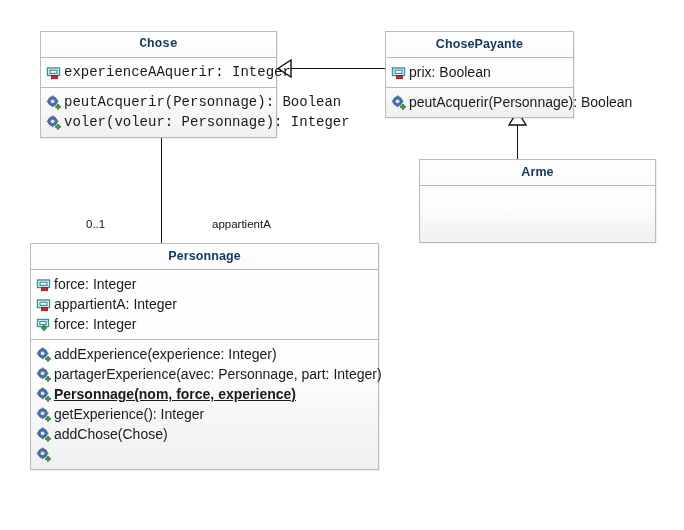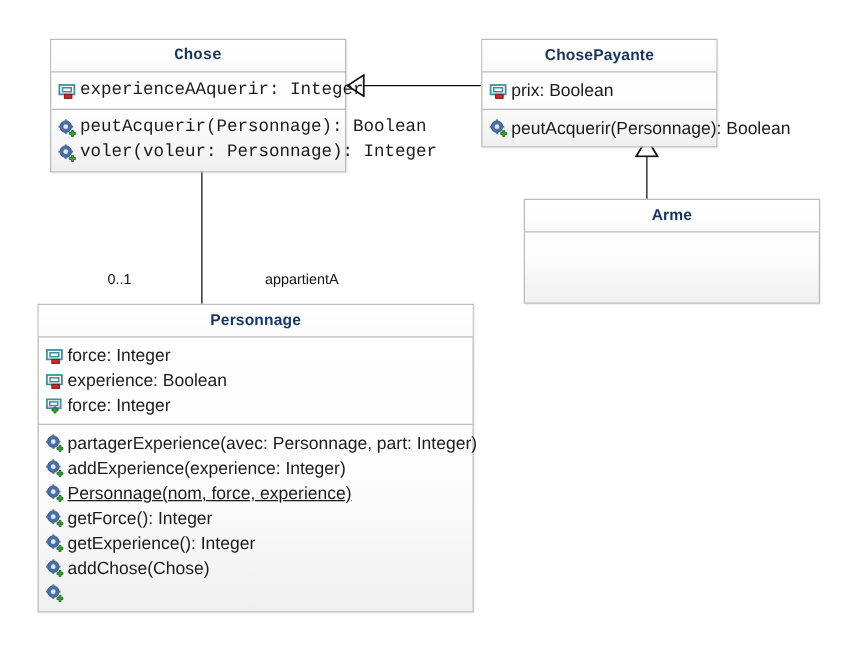--- a/index.html
+++ b/index.html
@@ -57,20 +57,21 @@
     padding-left: 5px;
     font-size: 14px;
     color: #1a1a1a;
     white-space: nowrap;
   }
   .uml-row .row-text {
     margin-left: 3px;
   }
   .uml-row .row-text.static-underline {
     text-decoration: underline;
+    font-weight: bold;
   }
 
   
   .ico {
     position: relative;
     width: 15px;
     height: 15px;
     flex: 0 0 15px;
     display: inline-block;
   }
@@ -245,21 +246,21 @@
         <span class="row-text">force: Integer</span>
       </div>
       <div class="uml-row">
         <span class="ico">
           <svg width="15" height="15" viewBox="0 0 15 15">
             <rect x="1.5" y="3" width="12" height="7.5" fill="#ffffff" stroke="#3a8fa0" stroke-width="1.4"></rect>
             <rect x="4" y="5.2" width="7" height="3.2" fill="none" stroke="#3a8fa0" stroke-width="1.2"></rect>
             <rect x="5.5" y="10.5" width="6" height="3.2" fill="#cc2b2b" stroke="#8c1111" stroke-width="0.8"></rect>
           </svg>
         </span>
-        <span class="row-text">experience: Boolean</span>
+        <span class="row-text">appartientA: Integer</span>
       </div>
       <div class="uml-row">
         <span class="ico">
           <svg width="15" height="15" viewBox="0 0 15 15">
             <rect x="1.5" y="2.5" width="11" height="7" fill="#ffffff" stroke="#3a8fa0" stroke-width="1.4"></rect>
             <rect x="3.8" y="4.5" width="6.4" height="3" fill="none" stroke="#3a8fa0" stroke-width="1.2"></rect>
             <g fill="#3aa33a" stroke="#1f6b1f" stroke-width="0.7">
               <polygon points="5.6,10.2 7.2,10.2 7.2,8.6 8.8,8.6 8.8,10.2 10.4,10.2 10.4,11.8 8.8,11.8 8.8,13.4 7.2,13.4 7.2,11.8 5.6,11.8"></polygon>
             </g>
           </svg>
@@ -280,100 +281,80 @@
               <rect x="5.9" y="0.5" width="1.5" height="2.2"></rect>
                 <rect x="5.9" y="10.0" width="1.5" height="2.2"></rect>
               <rect x="0.8" y="5.6" width="2.2" height="1.5"></rect>
                 <rect x="10.2" y="5.6" width="2.2" height="1.5"></rect>
             </g>
             <g fill="#3aa33a" stroke="#1f6b1f" stroke-width="0.7">
               <polygon points="9.6,11.0 11.2,11.0 11.2,9.4 12.8,9.4 12.8,11.0 14.4,11.0 14.4,12.6 12.8,12.6 12.8,14.2 11.2,14.2 11.2,12.6 9.6,12.6"></polygon>
             </g>
           </svg>
         </span>
+        <span class="row-text">addExperience(experience: Integer)</span>
+      </div>
+      <div class="uml-row">
+        <span class="ico">
+          <svg width="15" height="15" viewBox="0 0 15 15">
+            <g fill="#4a6fa5" stroke="#2f4d78" stroke-width="0.7">
+                <circle cx="6.6" cy="6.3" r="4.6"></circle>
+              </g>
+            <circle cx="6.6" cy="6.3" r="1.9" fill="#dde6f2"></circle>
+            <g fill="#4a6fa5">
+              <rect x="5.9" y="0.5" width="1.5" height="2.2"></rect>
+                <rect x="5.9" y="10.0" width="1.5" height="2.2"></rect>
+              <rect x="0.8" y="5.6" width="2.2" height="1.5"></rect>
+                <rect x="10.2" y="5.6" width="2.2" height="1.5"></rect>
+            </g>
+            <g fill="#3aa33a" stroke="#1f6b1f" stroke-width="0.7">
+              <polygon points="9.6,11.0 11.2,11.0 11.2,9.4 12.8,9.4 12.8,11.0 14.4,11.0 14.4,12.6 12.8,12.6 12.8,14.2 11.2,14.2 11.2,12.6 9.6,12.6"></polygon>
+            </g>
+          </svg>
+        </span>
         <span class="row-text">partagerExperience(avec: Personnage, part: Integer)</span>
       </div>
       <div class="uml-row">
         <span class="ico">
           <svg width="15" height="15" viewBox="0 0 15 15">
             <g fill="#4a6fa5" stroke="#2f4d78" stroke-width="0.7">
                 <circle cx="6.6" cy="6.3" r="4.6"></circle>
               </g>
             <circle cx="6.6" cy="6.3" r="1.9" fill="#dde6f2"></circle>
             <g fill="#4a6fa5">
               <rect x="5.9" y="0.5" width="1.5" height="2.2"></rect>
                 <rect x="5.9" y="10.0" width="1.5" height="2.2"></rect>
               <rect x="0.8" y="5.6" width="2.2" height="1.5"></rect>
                 <rect x="10.2" y="5.6" width="2.2" height="1.5"></rect>
             </g>
             <g fill="#3aa33a" stroke="#1f6b1f" stroke-width="0.7">
               <polygon points="9.6,11.0 11.2,11.0 11.2,9.4 12.8,9.4 12.8,11.0 14.4,11.0 14.4,12.6 12.8,12.6 12.8,14.2 11.2,14.2 11.2,12.6 9.6,12.6"></polygon>
             </g>
           </svg>
         </span>
-        <span class="row-text">addExperience(experience: Integer)</span>
-      </div>
-      <div class="uml-row">
-        <span class="ico">
-          <svg width="15" height="15" viewBox="0 0 15 15">
-            <g fill="#4a6fa5" stroke="#2f4d78" stroke-width="0.7">
-                <circle cx="6.6" cy="6.3" r="4.6"></circle>
-              </g>
-            <circle cx="6.6" cy="6.3" r="1.9" fill="#dde6f2"></circle>
-            <g fill="#4a6fa5">
-              <rect x="5.9" y="0.5" width="1.5" height="2.2"></rect>
-                <rect x="5.9" y="10.0" width="1.5" height="2.2"></rect>
-              <rect x="0.8" y="5.6" width="2.2" height="1.5"></rect>
-                <rect x="10.2" y="5.6" width="2.2" height="1.5"></rect>
-            </g>
-            <g fill="#3aa33a" stroke="#1f6b1f" stroke-width="0.7">
-              <polygon points="9.6,11.0 11.2,11.0 11.2,9.4 12.8,9.4 12.8,11.0 14.4,11.0 14.4,12.6 12.8,12.6 12.8,14.2 11.2,14.2 11.2,12.6 9.6,12.6"></polygon>
-            </g>
-          </svg>
-        </span>
         <span class="row-text static-underline">Personnage(nom, force, experience)</span>
       </div>
       <div class="uml-row">
         <span class="ico">
           <svg width="15" height="15" viewBox="0 0 15 15">
             <g fill="#4a6fa5" stroke="#2f4d78" stroke-width="0.7">
                 <circle cx="6.6" cy="6.3" r="4.6"></circle>
               </g>
             <circle cx="6.6" cy="6.3" r="1.9" fill="#dde6f2"></circle>
             <g fill="#4a6fa5">
               <rect x="5.9" y="0.5" width="1.5" height="2.2"></rect>
                 <rect x="5.9" y="10.0" width="1.5" height="2.2"></rect>
               <rect x="0.8" y="5.6" width="2.2" height="1.5"></rect>
                 <rect x="10.2" y="5.6" width="2.2" height="1.5"></rect>
             </g>
             <g fill="#3aa33a" stroke="#1f6b1f" stroke-width="0.7">
               <polygon points="9.6,11.0 11.2,11.0 11.2,9.4 12.8,9.4 12.8,11.0 14.4,11.0 14.4,12.6 12.8,12.6 12.8,14.2 11.2,14.2 11.2,12.6 9.6,12.6"></polygon>
             </g>
           </svg>
         </span>
-        <span class="row-text">getForce(): Integer</span>
-      </div>
-      <div class="uml-row">
-        <span class="ico">
-          <svg width="15" height="15" viewBox="0 0 15 15">
-            <g fill="#4a6fa5" stroke="#2f4d78" stroke-width="0.7">
-                <circle cx="6.6" cy="6.3" r="4.6"></circle>
-              </g>
-            <circle cx="6.6" cy="6.3" r="1.9" fill="#dde6f2"></circle>
-            <g fill="#4a6fa5">
-              <rect x="5.9" y="0.5" width="1.5" height="2.2"></rect>
-                <rect x="5.9" y="10.0" width="1.5" height="2.2"></rect>
-              <rect x="0.8" y="5.6" width="2.2" height="1.5"></rect>
-                <rect x="10.2" y="5.6" width="2.2" height="1.5"></rect>
-            </g>
-            <g fill="#3aa33a" stroke="#1f6b1f" stroke-width="0.7">
-              <polygon points="9.6,11.0 11.2,11.0 11.2,9.4 12.8,9.4 12.8,11.0 14.4,11.0 14.4,12.6 12.8,12.6 12.8,14.2 11.2,14.2 11.2,12.6 9.6,12.6"></polygon>
-            </g>
-          </svg>
-        </span>
         <span class="row-text">getExperience(): Integer</span>
       </div>
       <div class="uml-row">
         <span class="ico">
           <svg width="15" height="15" viewBox="0 0 15 15">
             <g fill="#4a6fa5" stroke="#2f4d78" stroke-width="0.7">
                 <circle cx="6.6" cy="6.3" r="4.6"></circle>
               </g>
             <circle cx="6.6" cy="6.3" r="1.9" fill="#dde6f2"></circle>
             <g fill="#4a6fa5">

